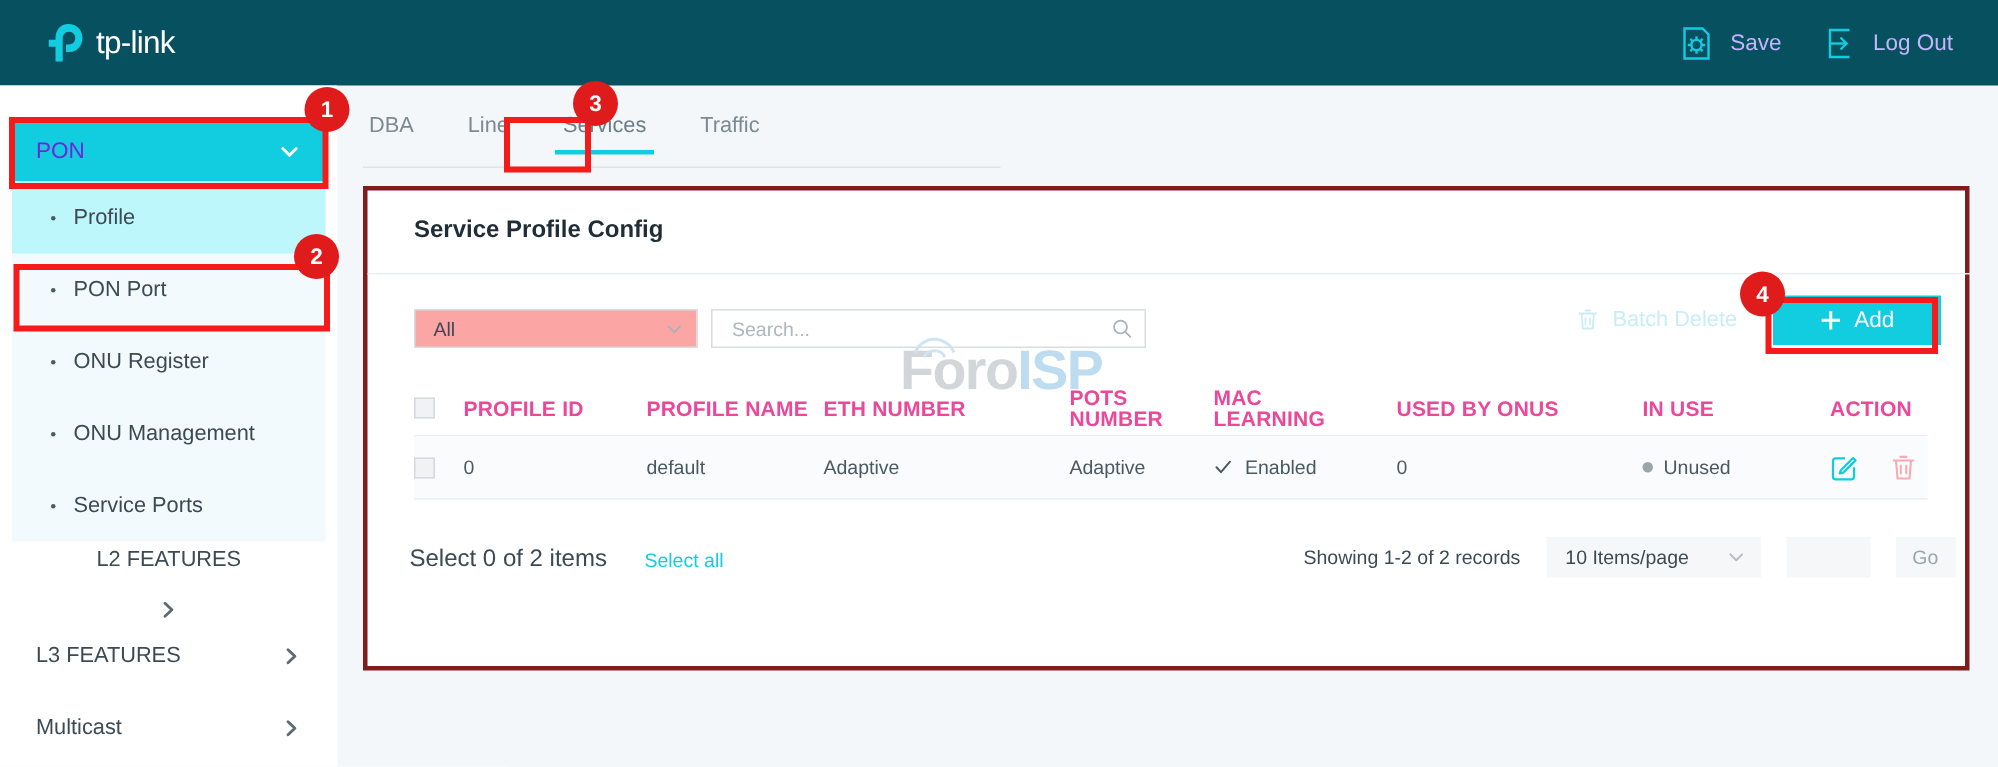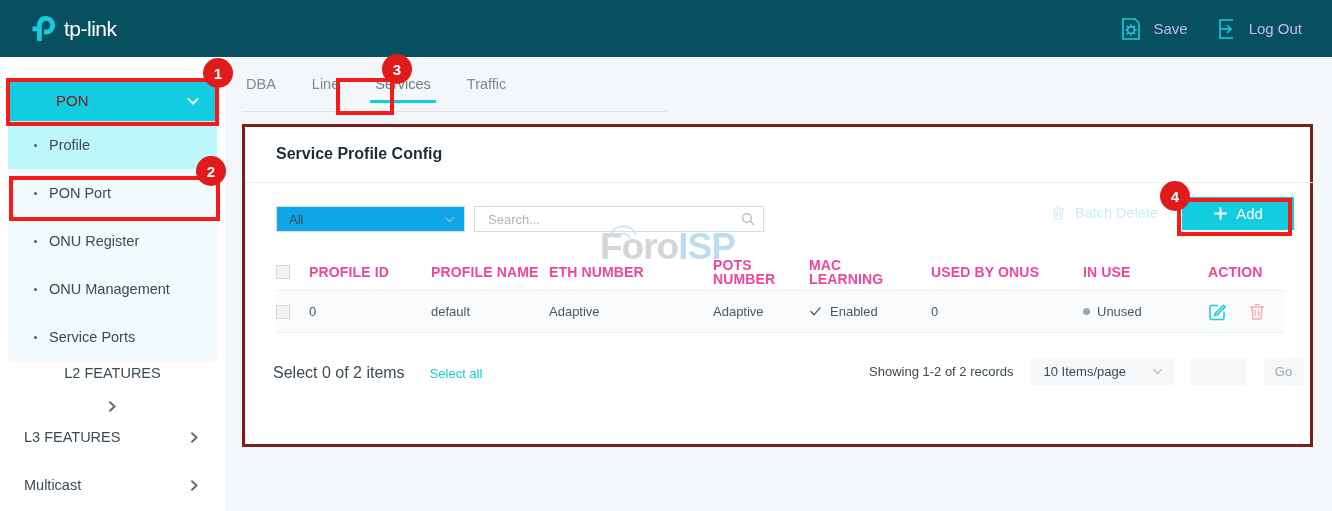--- a/index.html
+++ b/index.html
@@ -48,21 +48,21 @@
   }
   #pon-group {
     position: absolute; left: 8px; top: 23px;
     width: 209px; height: 41px;
     background: #12cde0;
     display: flex; align-items: center;
     padding: 0 16px;
     cursor: pointer;
   }
   #pon-group .glabel {
-    color: #7f1d1d; font-size: 15px; flex: 1; margin-left: 32px;
+    color: #6d28d9; font-size: 15px; flex: 1;
   }
   #pon-caret { width: 16px; height: 16px; display:block; }
 
   #sub-list {
     position: absolute; left: 8px; top: 64px;
     width: 209px;
     background: #f2fafd;
     padding: 0;
   }
   .sub-item {
@@ -127,21 +127,21 @@
   }
   #panel-divider {
     position: absolute; left: 0; top: 55px;
     width: 1069px; height: 1px; background: #eceff1;
   }
 
   
   #filter-select {
     position: absolute; left: 31px; top: 79px;
     width: 189px; height: 26px;
-    border: 1px solid #d8dde0; background: #0ea5e9;
+    border: 1px solid #d8dde0; background: #fca5a5;
     display: flex; align-items: center; padding: 0 8px 0 12px;
     cursor: pointer;
   }
   #filter-select .fval { font-size: 13px; color: #3c4a54; flex: 1; }
   #search-box {
     position: absolute; left: 229px; top: 79px;
     width: 290px; height: 26px;
     border: 1px solid #d8dde0; background: #ffffff;
     display: flex; align-items: center; padding: 0 8px 0 11px;
   }
@@ -176,21 +176,21 @@
     letter-spacing: 0.15px; line-height: 14px;
   }
   #tbody-row { height: 42px; background: #fafbfc; border-bottom: 1px solid #eceff1; }
   #tbody-row .cell { font-size: 13px; color: #4a5862; }
   .c-check { width: 33px; flex: none; }
   .c-id { width: 122px; flex: none; }
   .c-name { width: 118px; flex: none; }
   .c-eth { width: 145px; flex: none; }
   .c-pots { width: 115px; flex: none; padding-left: 19px; }
   .c-mac { width: 122px; flex: none; }
-  .c-used { width: 152px; flex: none; }
+  .c-used { width: 164px; flex: none; }
   .c-inuse { width: 125px; flex: none; }
   .c-action { width: 86px; flex: none; }
   .chk {
     width: 14px; height: 14px;
     border: 1px solid #d3d9dd; background: #f0f2f4;
     display: block; cursor: pointer;
   }
   .mac-wrap { display: flex; align-items: center; gap: 8px; }
   .inuse-wrap { display: flex; align-items: center; gap: 7px; }
   .inuse-dot { width: 7px; height: 7px; border-radius: 50%; background: #9aa5ac; flex:none; }

